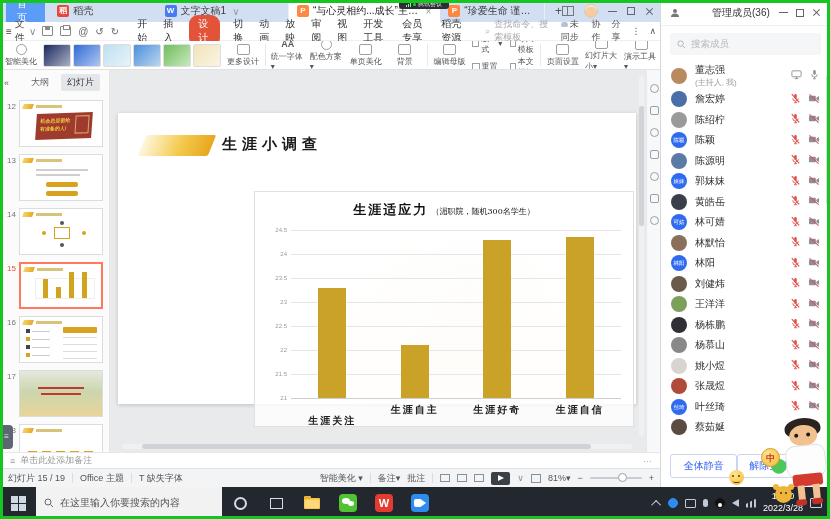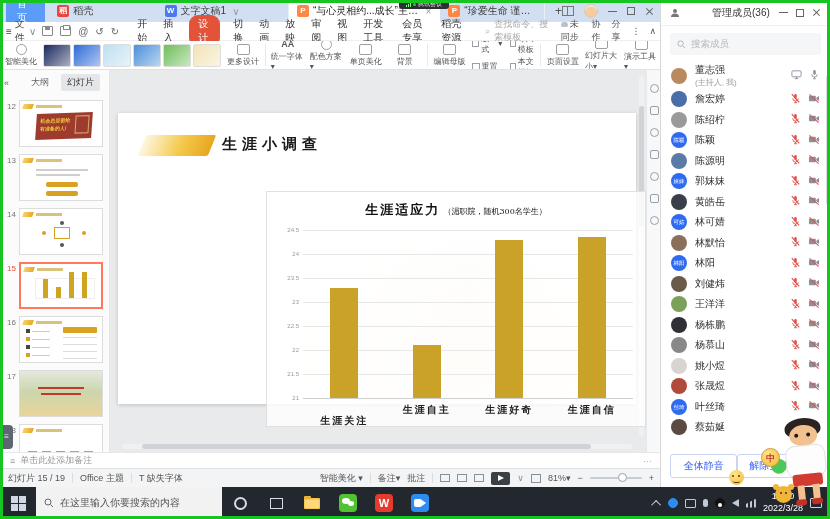--- a/index.html
+++ b/index.html
@@ -92,21 +92,21 @@
   .tbox.photo17{background:linear-gradient(180deg,#e3e9dd 0%,#ccd6ae 45%,#e8d49a 100%);}
   .kred{position:absolute;height:2px;background:#c0392b;left:50%;transform:translateX(-50%);}
   .k18sq{position:absolute;top:26px;width:9px;height:7px;background:#d8a11f;}
 
   .slidearea{position:absolute;left:110px;top:70px;width:536px;height:382px;background:#e9eaec;}
   .slide{position:absolute;left:8px;top:43px;width:518px;height:291px;background:#fff;box-shadow:0 1px 4px rgba(0,0,0,.18);}
   .slide::before{content:"";position:absolute;left:30%;top:45%;width:65%;height:55%;background:radial-gradient(ellipse at 55% 70%,rgba(216,178,84,.18),rgba(216,178,84,0) 70%);}
   .slide::after{content:"";position:absolute;left:45%;top:30%;width:45%;height:45%;background:radial-gradient(ellipse at 50% 50%,rgba(176,196,150,.12),rgba(176,196,150,0) 70%);}
   .flag{position:absolute;left:24px;top:22px;width:70px;height:21px;background:linear-gradient(90deg,rgba(250,224,130,.25),#f4ca4e 55%,#e8a61f);transform:skewX(-22deg);border-radius:2px;}
   .slidetitle{position:absolute;left:104px;top:22px;font-family:"DejaVu Serif","Liberation Serif",serif;font-weight:bold;font-size:15px;letter-spacing:5px;color:#1a1a1a;}
-  .chartbox{position:absolute;left:148px;top:78px;width:380px;height:236px;background:rgba(255,255,255,.82);border:1px solid #e0e0e0;z-index:2;}
+  .chartbox{position:absolute;left:136px;top:78px;width:380px;height:236px;background:rgba(255,255,255,.82);border:1px solid #e0e0e0;z-index:2;}
   .charttitle{position:absolute;left:0;top:9px;width:100%;text-align:center;font-family:"DejaVu Serif","Liberation Serif",serif;color:#111;}
   .charttitle b{font-size:13px;letter-spacing:2px;}
   .charttitle i{font-size:8px;font-style:normal;letter-spacing:0;}
   .plot{position:absolute;left:36px;top:38px;right:12px;bottom:28px;}
   .gline{position:absolute;left:0;right:0;height:1px;background:#e7e7e7;}
   .gline.base{background:#cfcfcf;}
   .gtick{position:absolute;right:100%;margin-right:4px;width:24px;text-align:right;font-size:6px;color:#9a9a9a;transform:translateY(-3px);}
   .cbar{position:absolute;bottom:0;width:28px;background:#C9A227;}
   .clab{position:absolute;top:100%;margin-top:5px;width:70px;text-align:center;font-family:"DejaVu Serif","Liberation Serif",serif;font-weight:bold;font-size:10px;letter-spacing:2px;color:#222;}
 

